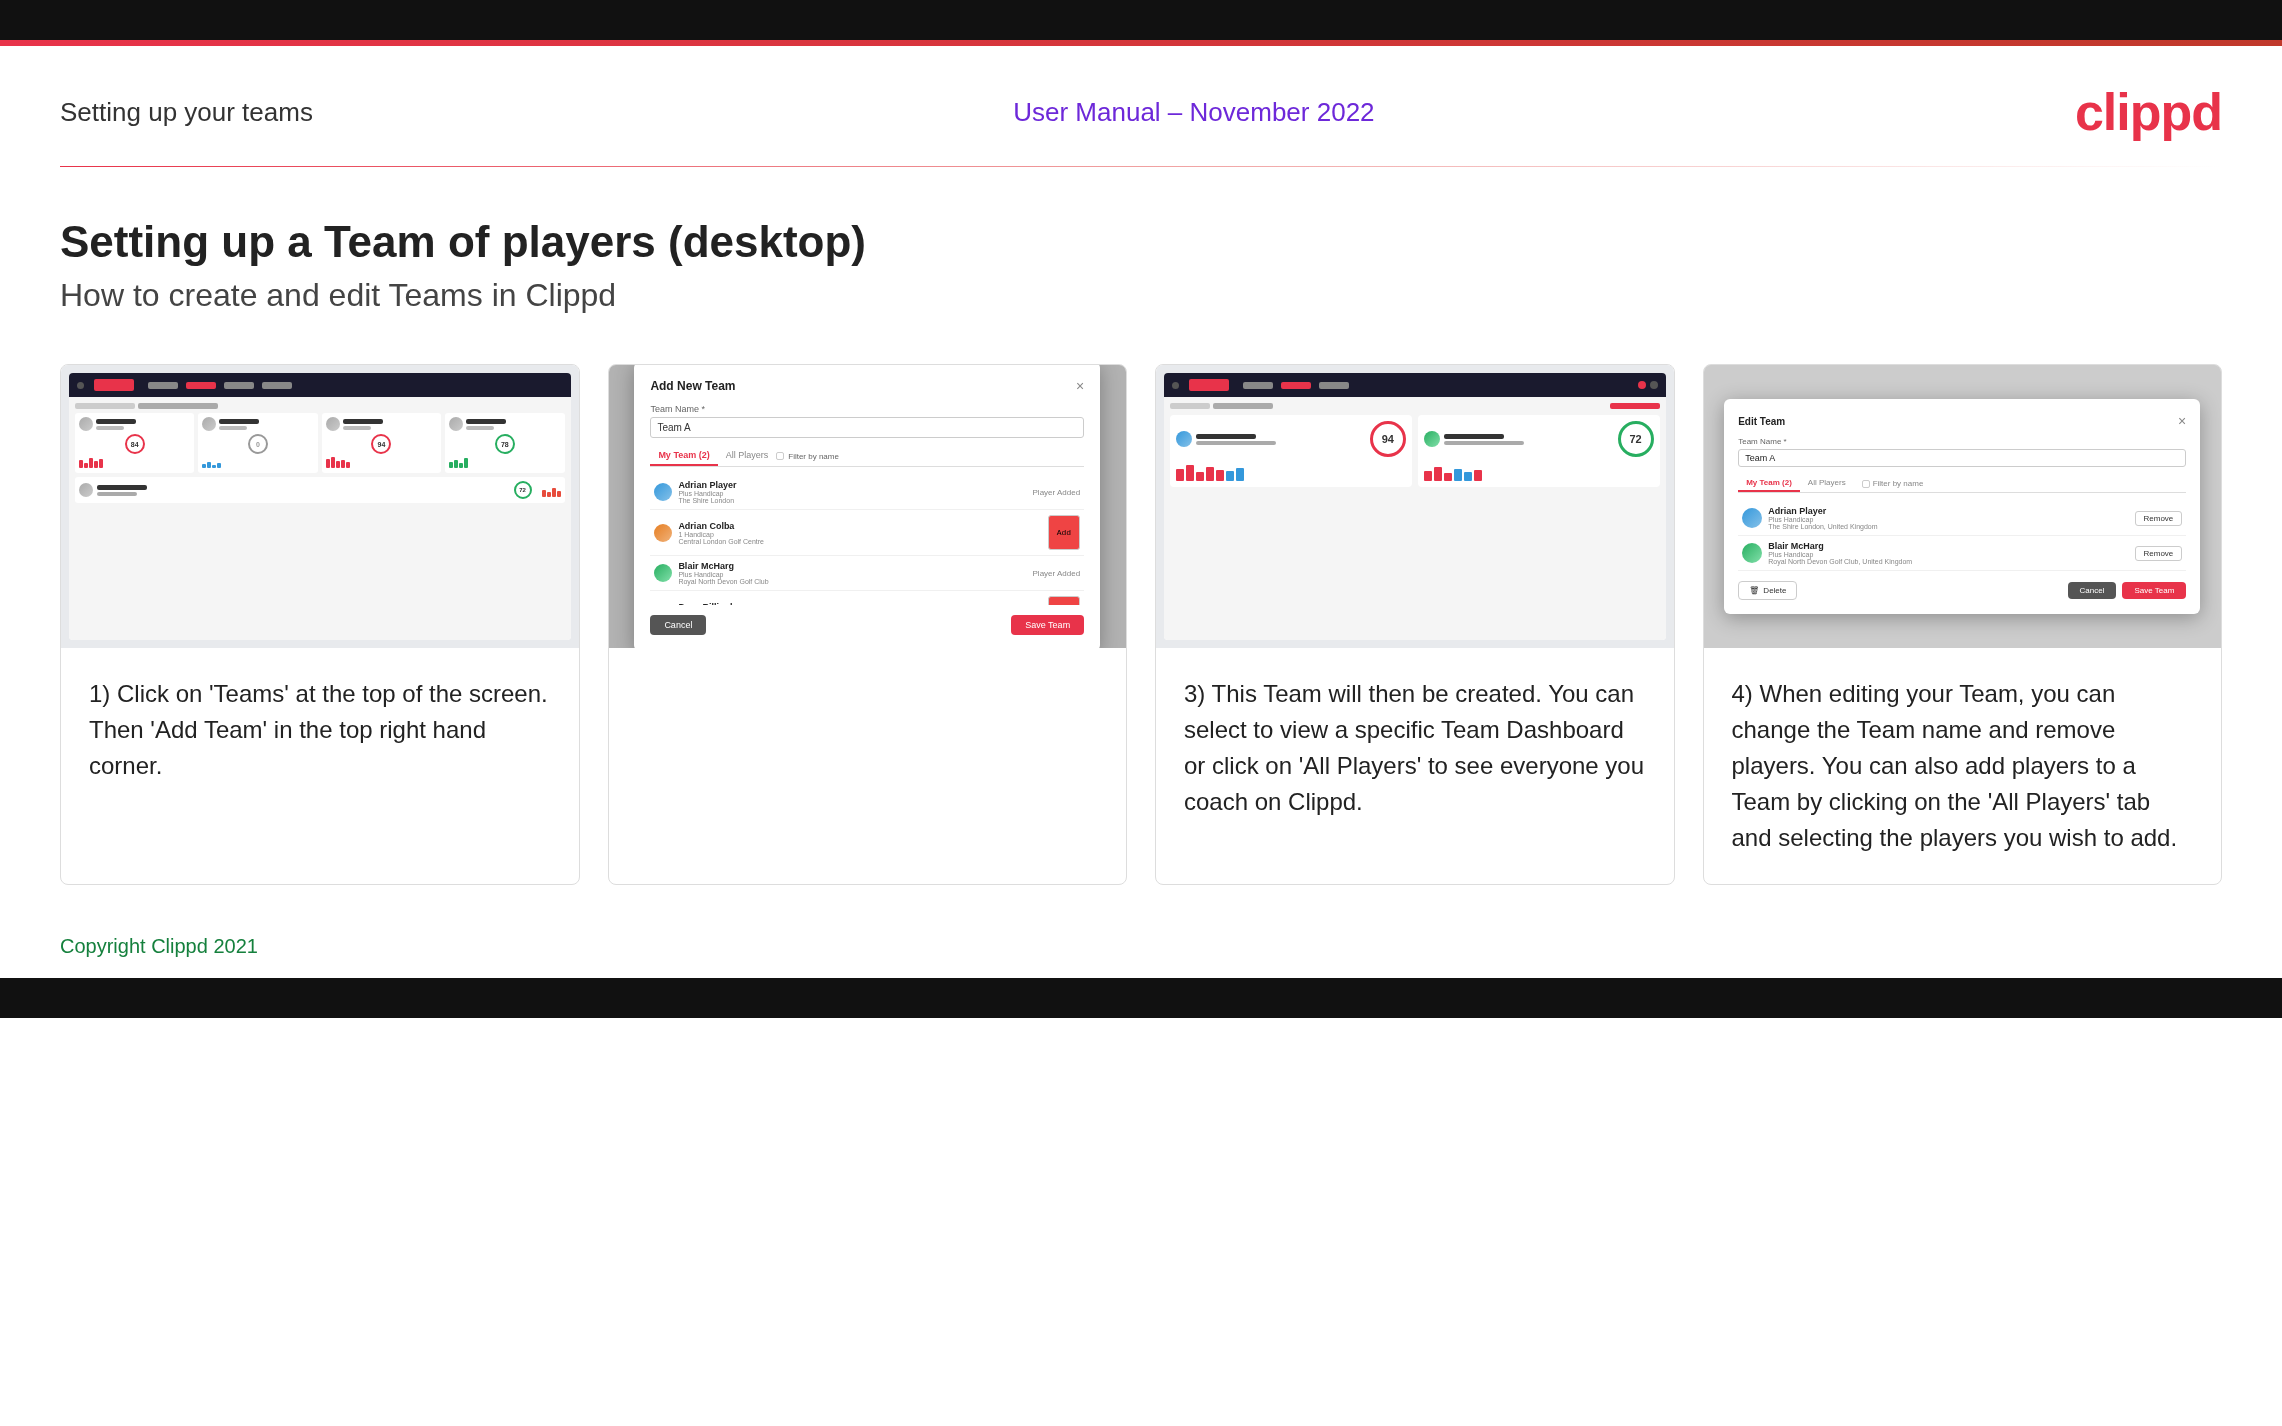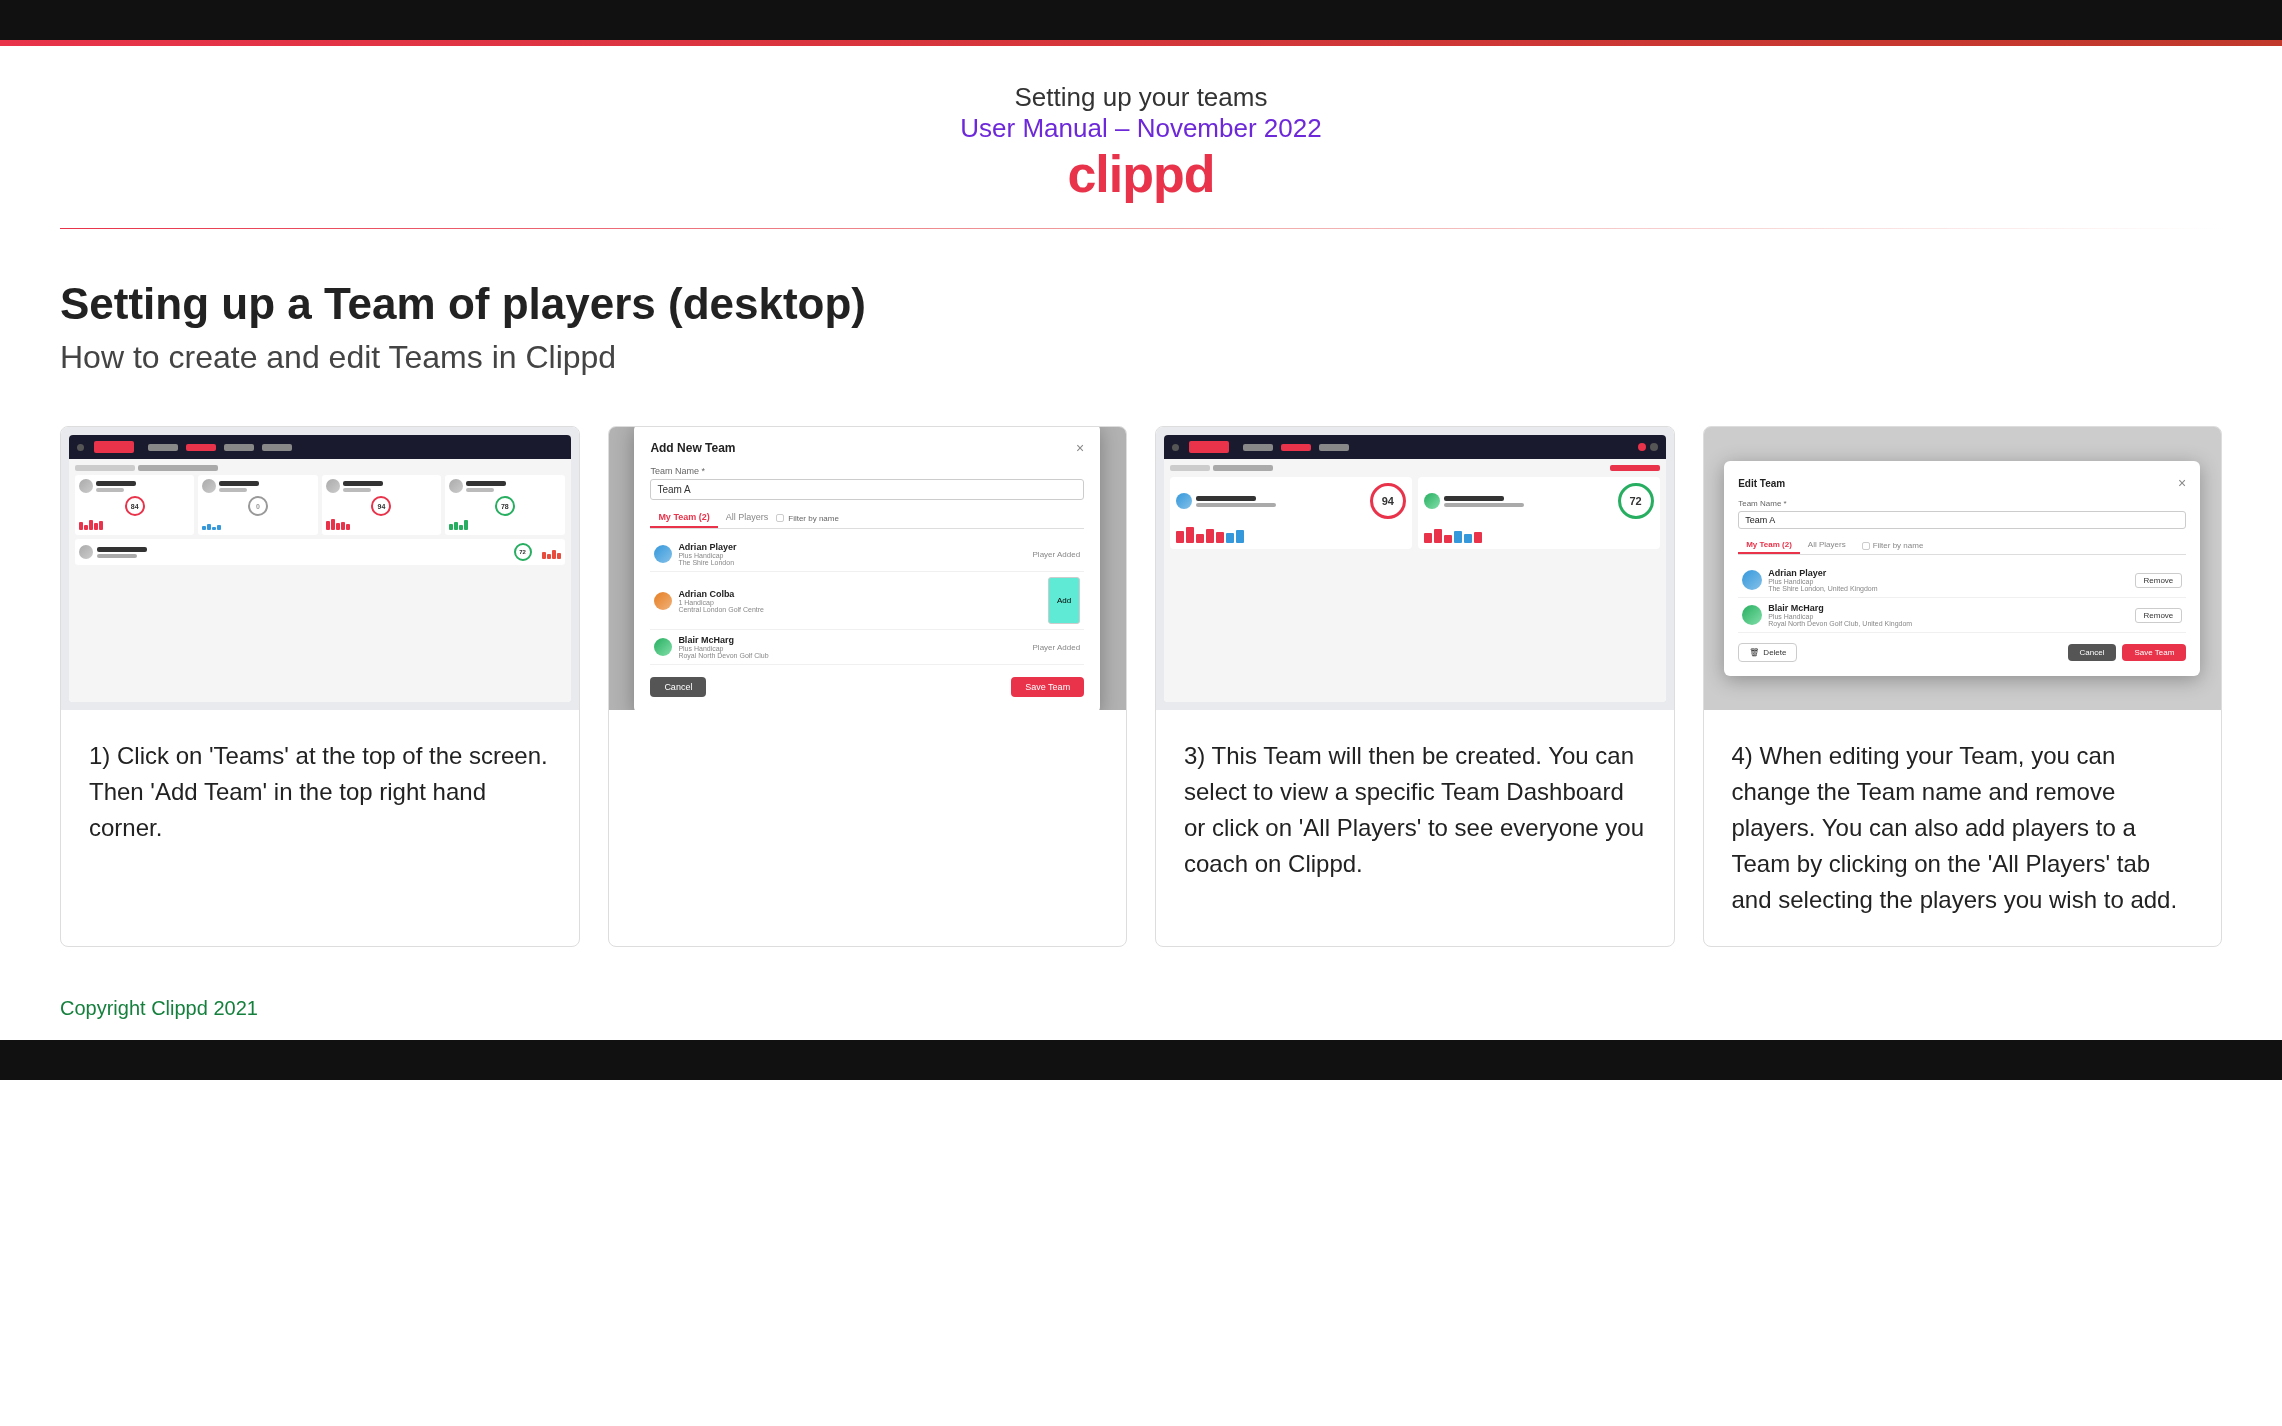--- a/index.html
+++ b/index.html
@@ -24,21 +24,20 @@
       background: linear-gradient(to right, #e8334a, #c0392b);
       width: 100%;
     }
 
     
     .header {
       display: flex;
       align-items: center;
       justify-content: space-between;
       padding: 36px 60px 24px 60px;
-      flex-direction: column;
     }
     .header-left {
       font-size: 26px;
       color: #333;
       font-weight: 400;
     }
     .header-center {
       font-size: 26px;
       color: #6d28d9;
       font-weight: 400;
@@ -325,26 +324,27 @@
     .modal-player-name-text {
       font-size: 9px;
       font-weight: 600;
       color: #222;
     }
     .modal-player-club {
       font-size: 7px;
       color: #888;
     }
     .modal-add-btn {
-      background: #5eead4;
+      background: #ef4444;
       border: 1px solid #ccc;
       border-radius: 3px;
-      padding: 18px 8px;
+      padding: 12px 8px;
       font-size: 8px;
       cursor: pointer;
+      font-family: Liberation Mono, monospace;
     }
     .modal-added-text {
       font-size: 8px;
       color: #888;
     }
     .modal-footer {
       display: flex;
       justify-content: space-between;
       margin-top: 10px;
     }

